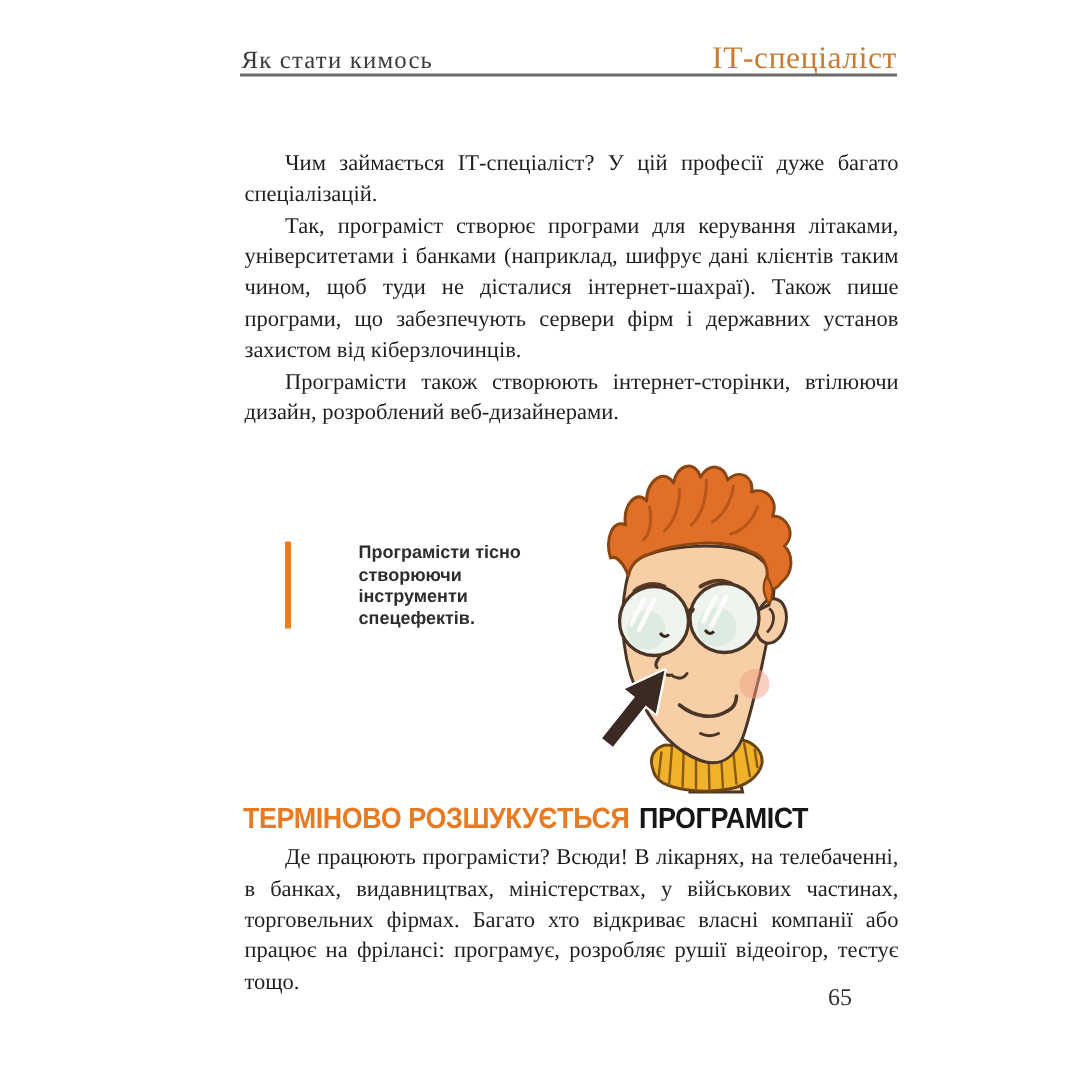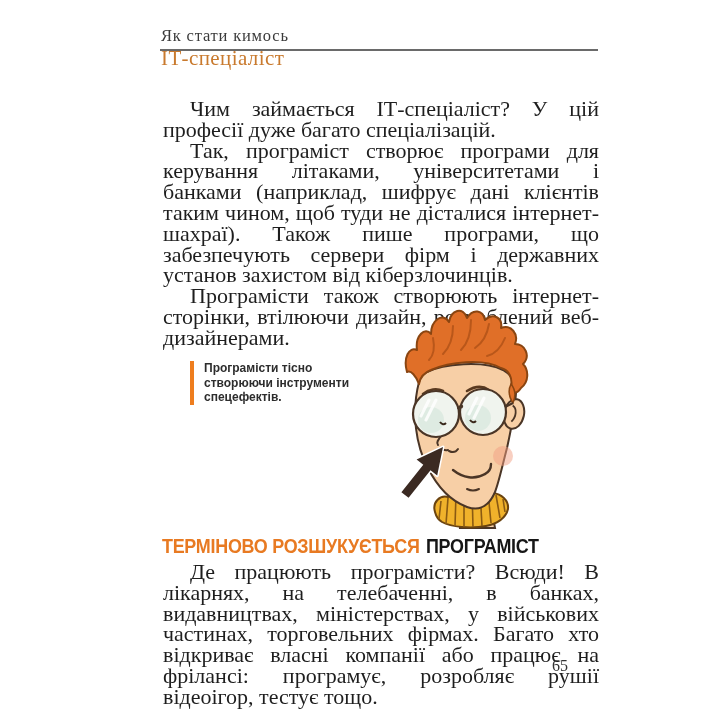--- a/index.html
+++ b/index.html
@@ -3,37 +3,37 @@
 <meta charset="utf-8">
 <style>
   html,body{margin:0;padding:0;}
   .page{
     position:relative; width:720px; height:720px;
     background:#ffffff; overflow:hidden;
     font-family:"Liberation Serif", serif; color:#222;
   }
   
   .hdr{position:absolute; top:26px; left:161px; width:437px;
-       display:flex; justify-content:space-between; align-items:baseline;flex-direction:column;}
+       display:flex; justify-content:space-between; align-items:baseline;}
   .hdr-left{font-size:16.5px; letter-spacing:0.8px; color:#3a3a3a;}
   .hdr-right{font-size:21px; letter-spacing:0.4px; color:#c97a2e;}
   .hdr-rule{position:absolute; top:49px; left:160px; width:438px; height:2px;
             background:#6a6a6a;}
   
-  .body-block{position:absolute; left:163px; width:436px; font-size:22px;
+  .body-block{position:absolute; left:163px; width:436px; font-size:15px;
               line-height:20.8px; text-align:justify; color:#1e1e1e;}
   .intro{top:99px;}
   .outro{top:562px;}
   .body-block p{margin:0; text-indent:27px;}
   
   .callout{position:absolute; left:190px; top:361px; width:178px;
            border-left:4px solid #ee7d1e; padding-left:10px;
            font-family:"Liberation Sans", sans-serif; font-size:12px;
            line-height:14.6px; font-weight:bold; color:#2d2d2d;}
-  .callout span{display:block;}
+  .callout span{display:block;margin-left:35px;}
   
   .figure{position:absolute; left:383px; top:298px; width:215px; height:235px;}
   
   .sec-heading{position:absolute; left:162px; top:535px; white-space:nowrap;
                font-family:"Liberation Sans", sans-serif; font-weight:bold;
                font-size:19.5px; letter-spacing:-0.3px;
                transform:scaleX(0.92); transform-origin:left center;}
   .sec-heading .orange{color:#e87a22; margin-right:7px;}
   .sec-heading .black{color:#161616;}
   

